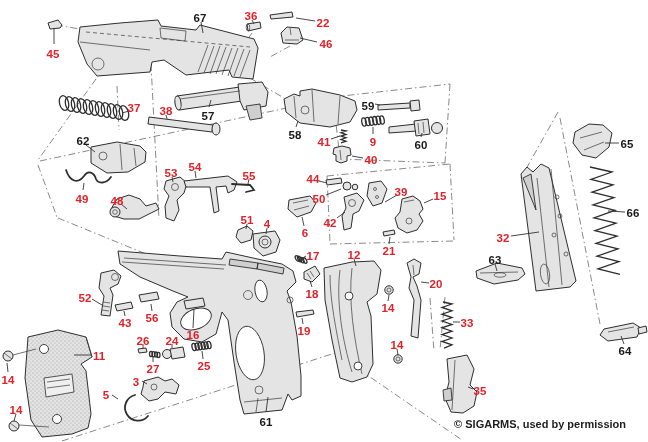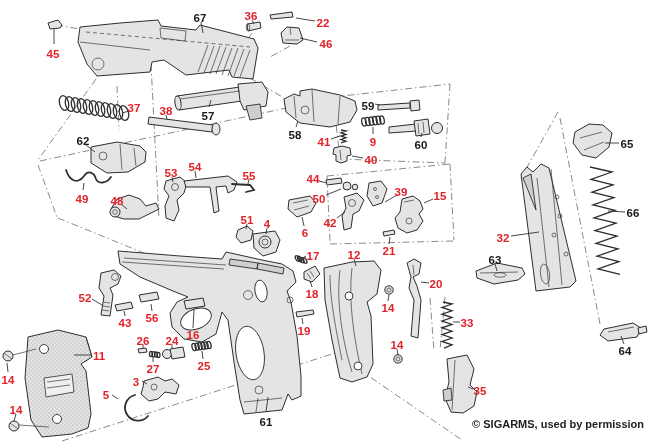--- a/index.html
+++ b/index.html
@@ -8,21 +8,21 @@
   svg{position:absolute;left:0;top:0;}
   .part{fill:#e4e4e4;stroke:#2e2e2e;stroke-width:1;stroke-linejoin:round;}
   .part-dark{fill:#cfcfcf;stroke:#2e2e2e;stroke-width:.9;stroke-linejoin:round;}
   .hole{fill:#ffffff;stroke:#2e2e2e;stroke-width:.9;}
   .detail{fill:none;stroke:#3a3a3a;stroke-width:.7;}
   .coil{fill:none;stroke:#2e2e2e;stroke-width:1.3;}
   .wire{fill:none;stroke:#2e2e2e;stroke-width:1.8;stroke-linecap:round;}
   .dashdot{fill:none;stroke:#6b6b6b;stroke-width:.8;stroke-dasharray:7 3 1.5 3;}
   .leader{stroke:#333;stroke-width:.9;}
   text.lbl{font:bold 11.5px "Liberation Sans",sans-serif;}
-  #credit{position:absolute;right:4px;top:418px;font:bold 11px "Liberation Sans",sans-serif;
+  #credit{position:absolute;right:22px;top:418px;font:bold 11px "Liberation Sans",sans-serif;
           color:#1d1d1d;white-space:nowrap;}
 </style>
 </head>
 <body>
 
 <div id="stage">
 <svg width="648" height="442" viewBox="0 0 648 442">
   <defs>
     <pattern id="stip" width="4" height="4" patternUnits="userSpaceOnUse">
       <rect width="4" height="4" fill="#e3e3e3"></rect>

